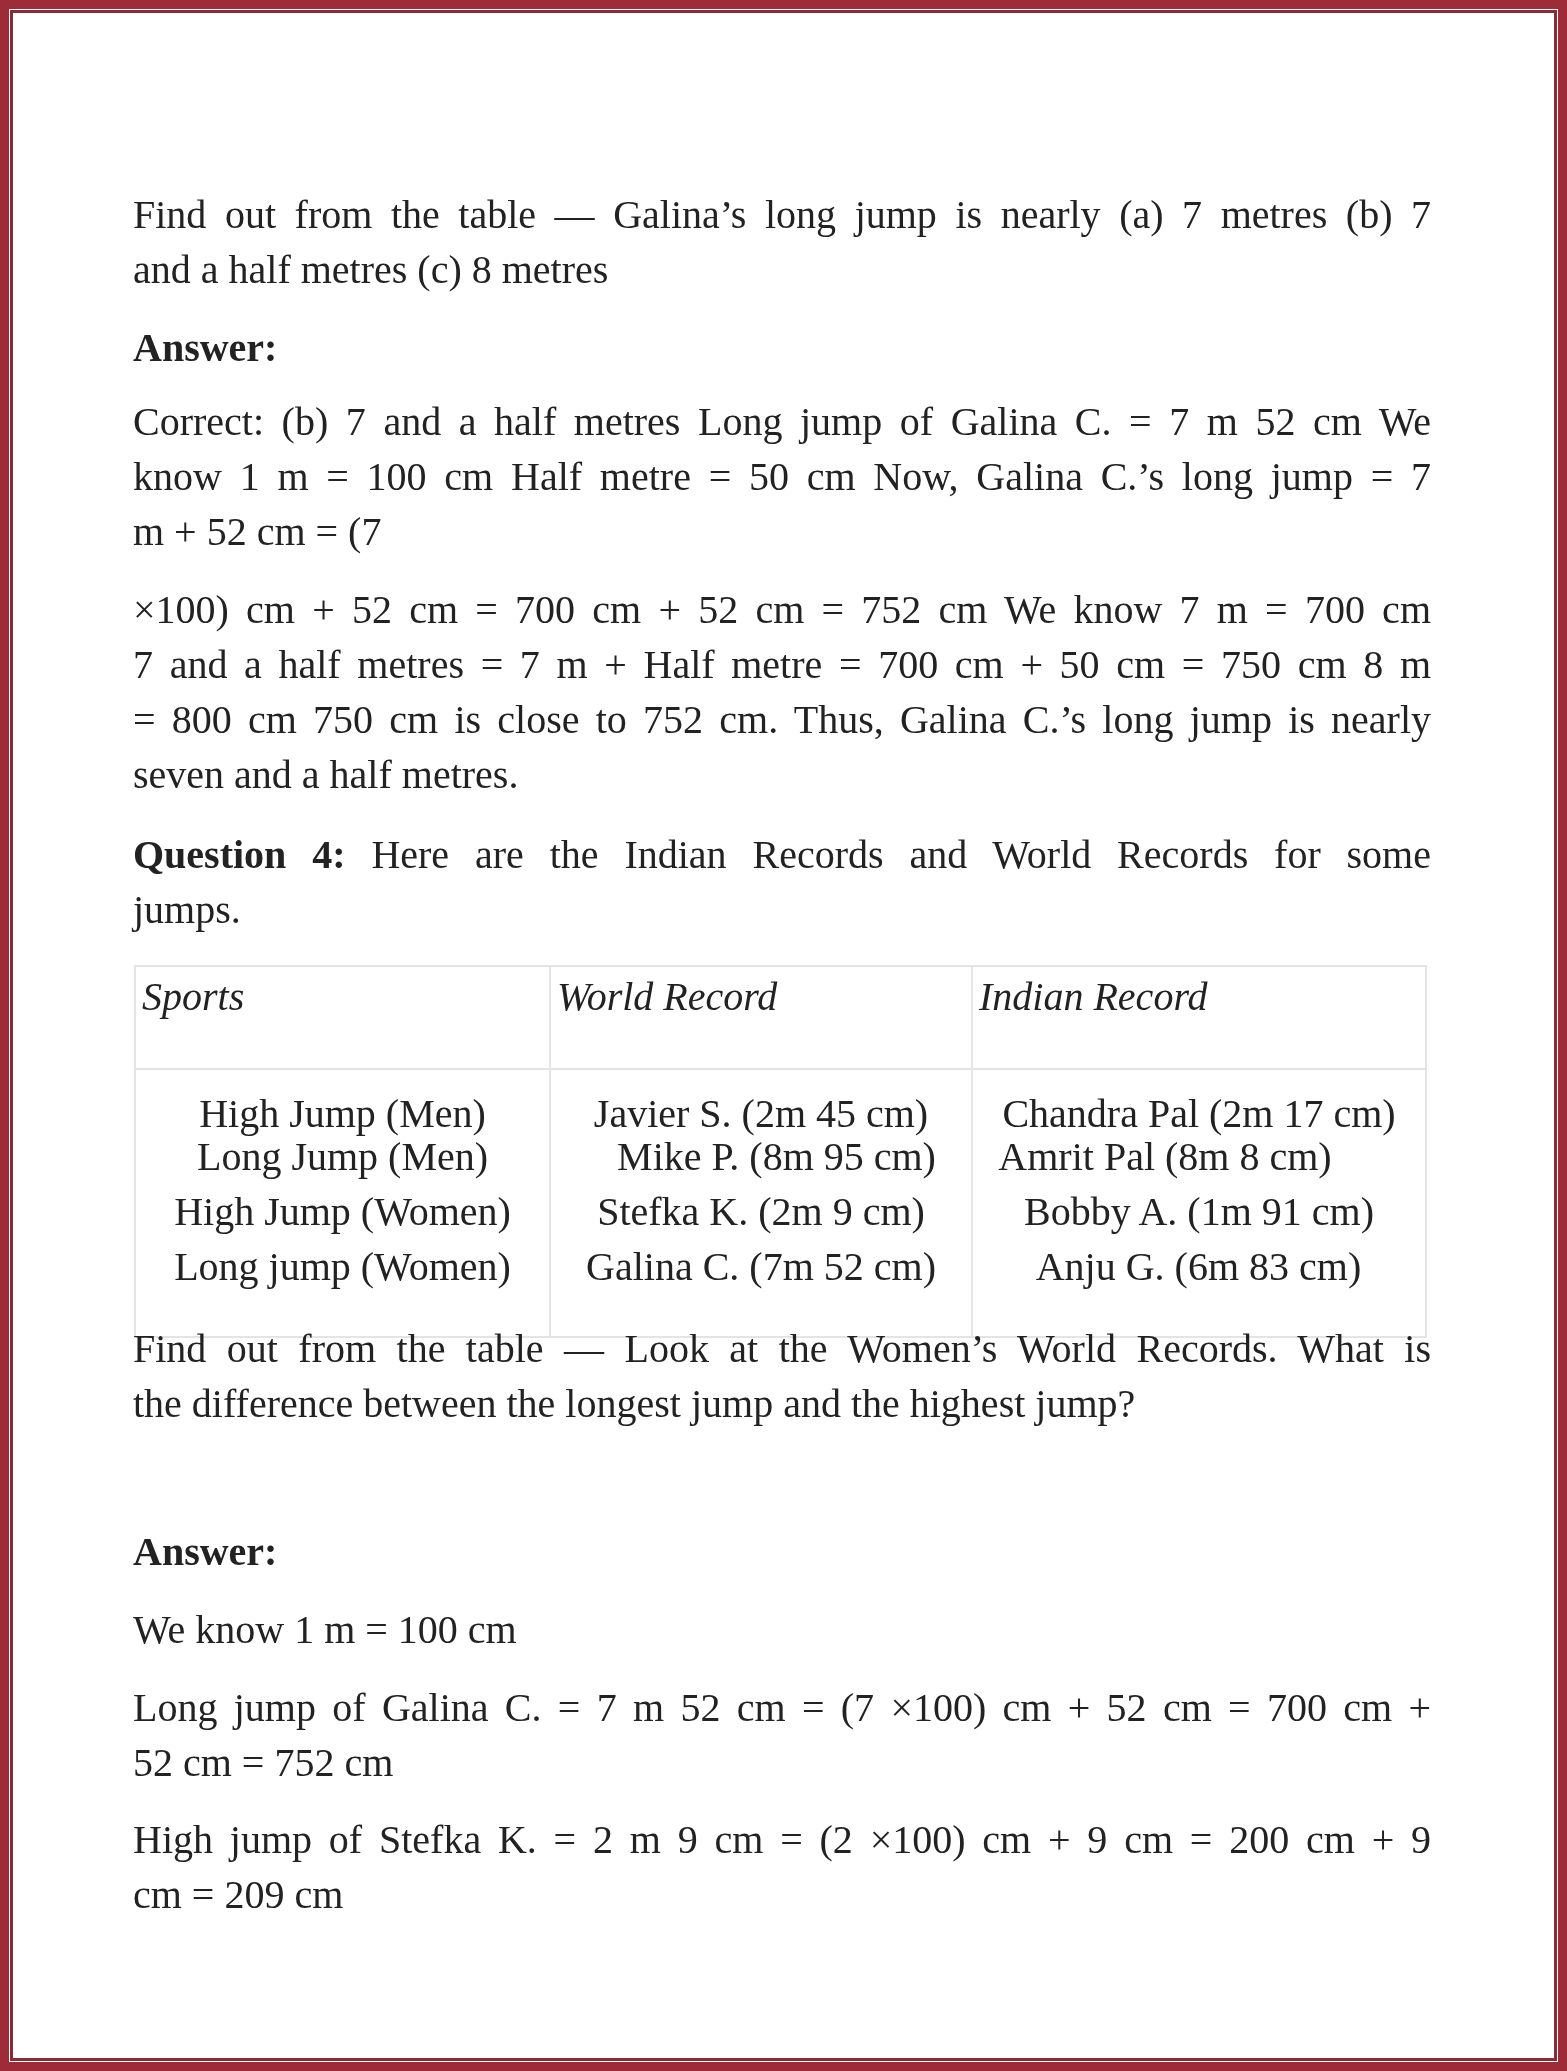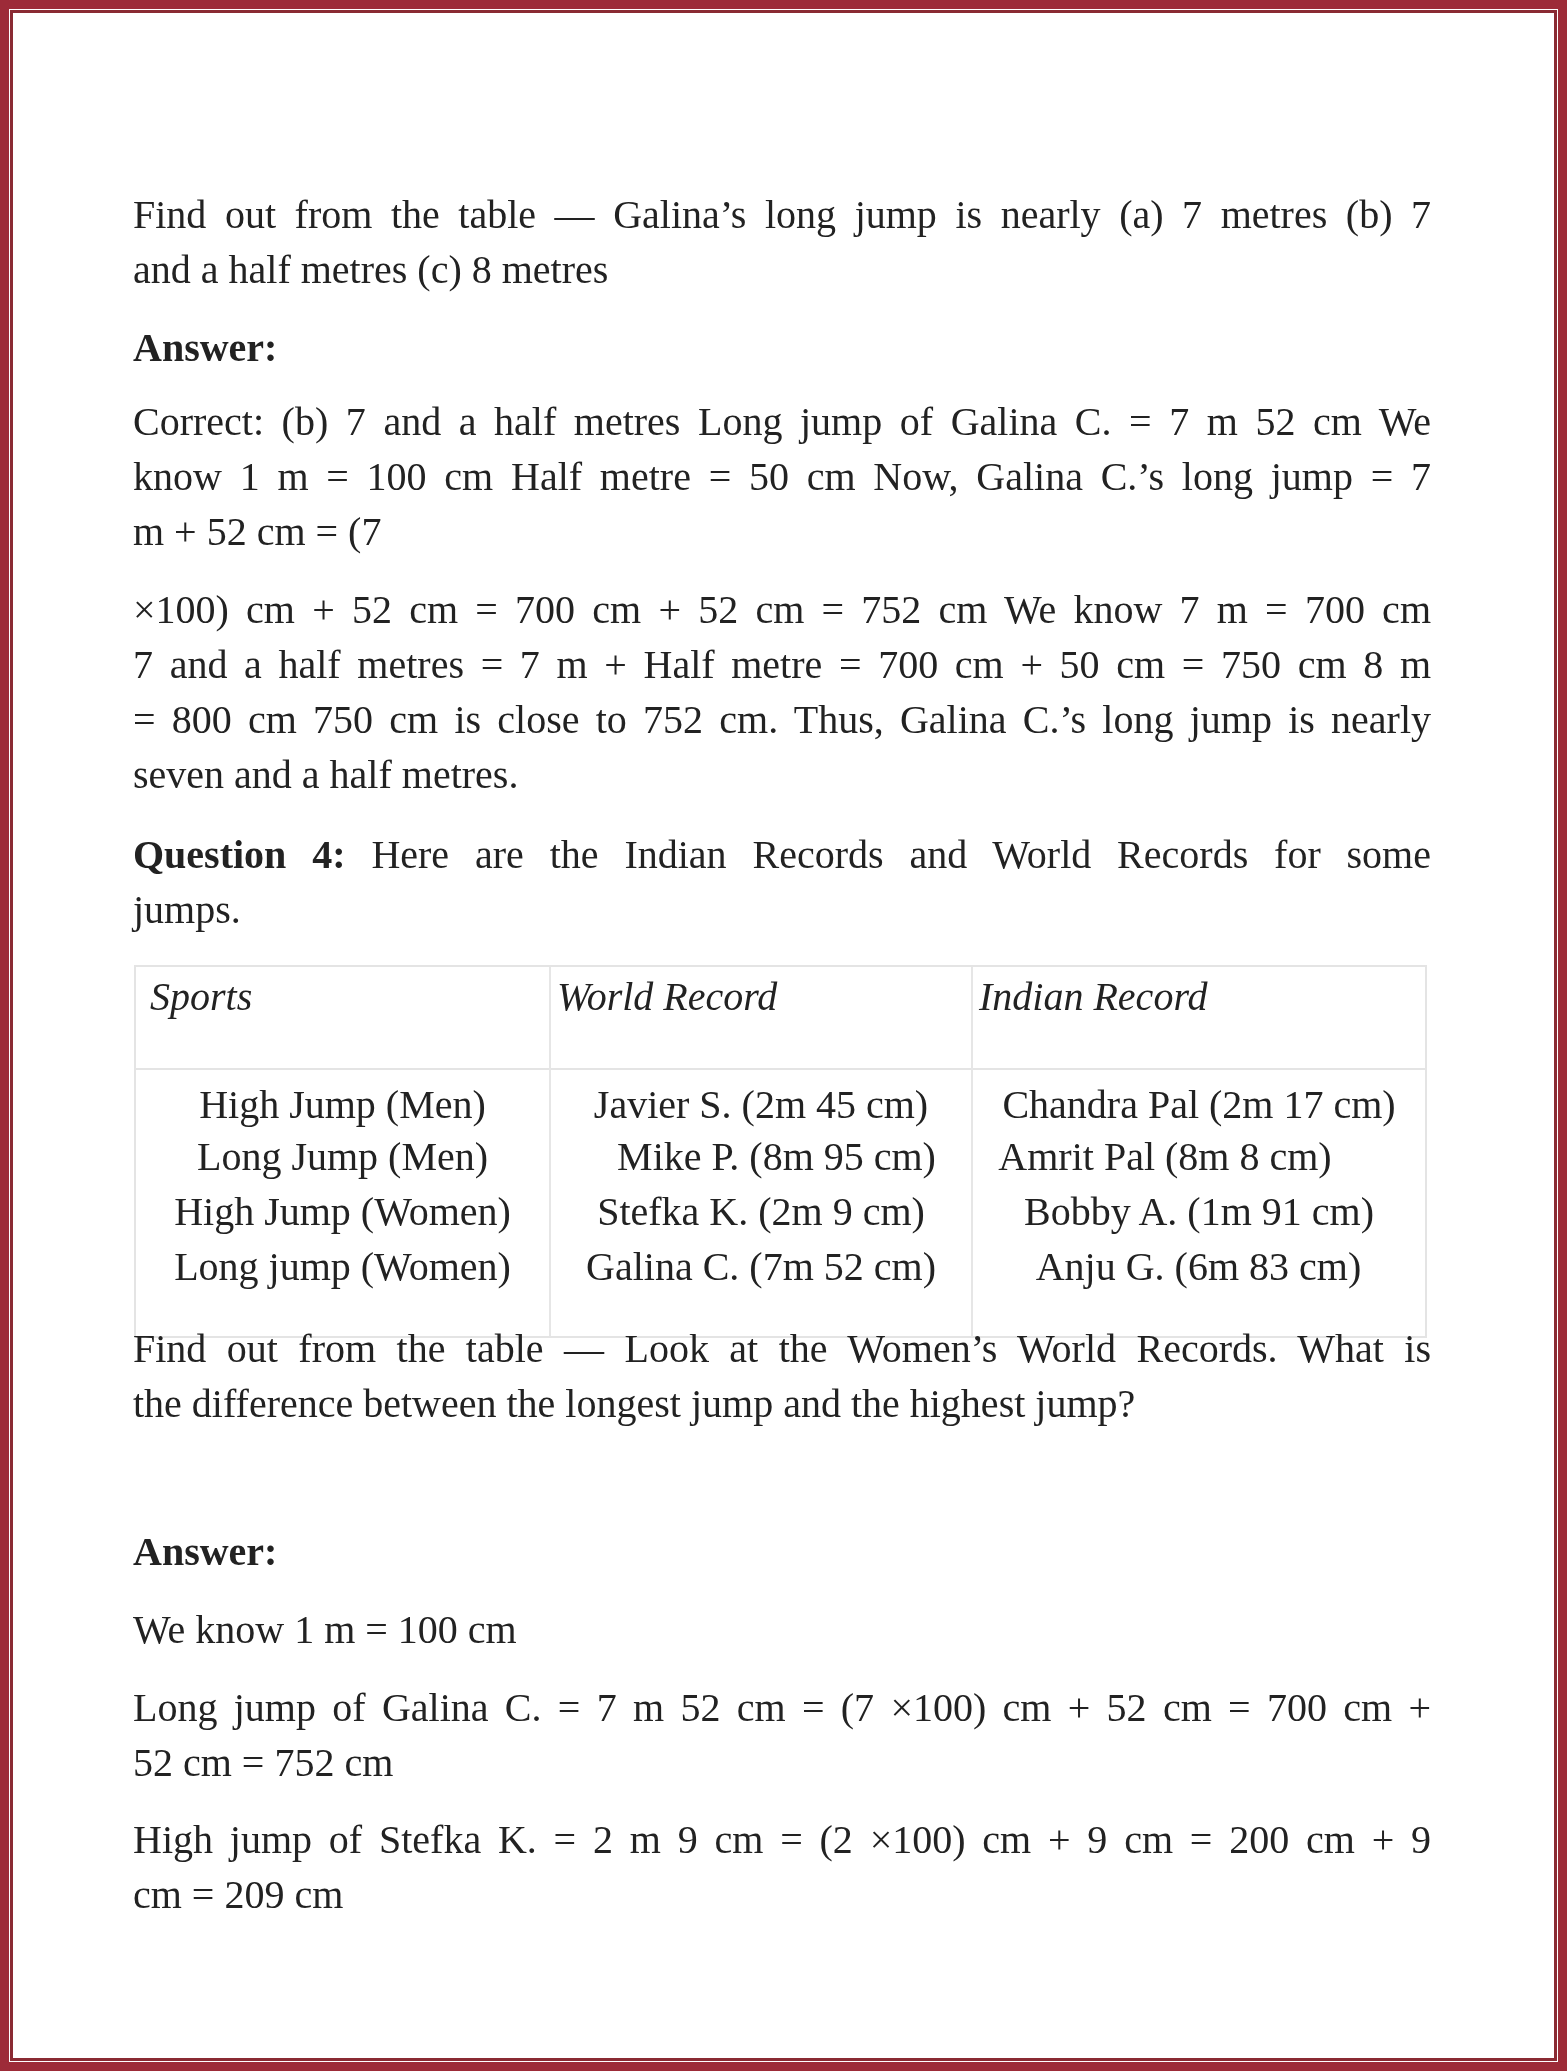--- a/index.html
+++ b/index.html
@@ -75,28 +75,28 @@
   <span class="line">seven and a half metres.</span>
 </div>
 
 <div class="para" style="top:827px;">
   <span class="line j"><span class="label">Question 4:</span><span> Here are the Indian Records and World Records for some</span></span>
   <span class="line">jumps.</span>
 </div>
 
 <div class="table">
   <div class="thead">
-    <div class="th" style="left:8px; width:458px;">Sports</div>
+    <div class="th" style="left:0; width:458px;">Sports</div>
     <div class="th" style="left:837px; width:452px;">Indian Record</div>
     <div class="th" style="left:415px; width:420px;">World Record</div>
   </div>
   <div class="vdiv" style="left:413px;"></div>
   <div class="vdiv" style="left:835px;"></div>
   <div class="tbody">
-    <div class="trow" style="top:7px;padding-left:25px;">
+    <div class="trow" style="top:16px;padding-left:25px;">
       <span class="td" style="left:0; width:413px;">High Jump (Men)</span>
       <span class="td" style="left:415px; width:420px;">Javier S. (2m 45 cm)</span>
       <span class="td" style="left:837px; width:452px;">Chandra Pal (2m 17 cm)</span>
     </div>
     <div class="trow" style="top:59px;">
       <span class="td" style="left:0; width:413px;">Long Jump (Men)</span>
       <span class="td" style="left:415px; width:451px;">Mike P. (8m 95 cm)</span>
       <span class="td" style="left:837px; width:384px;">Amrit Pal (8m 8 cm)</span>
     </div>
     <div class="trow" style="top:114px;">

